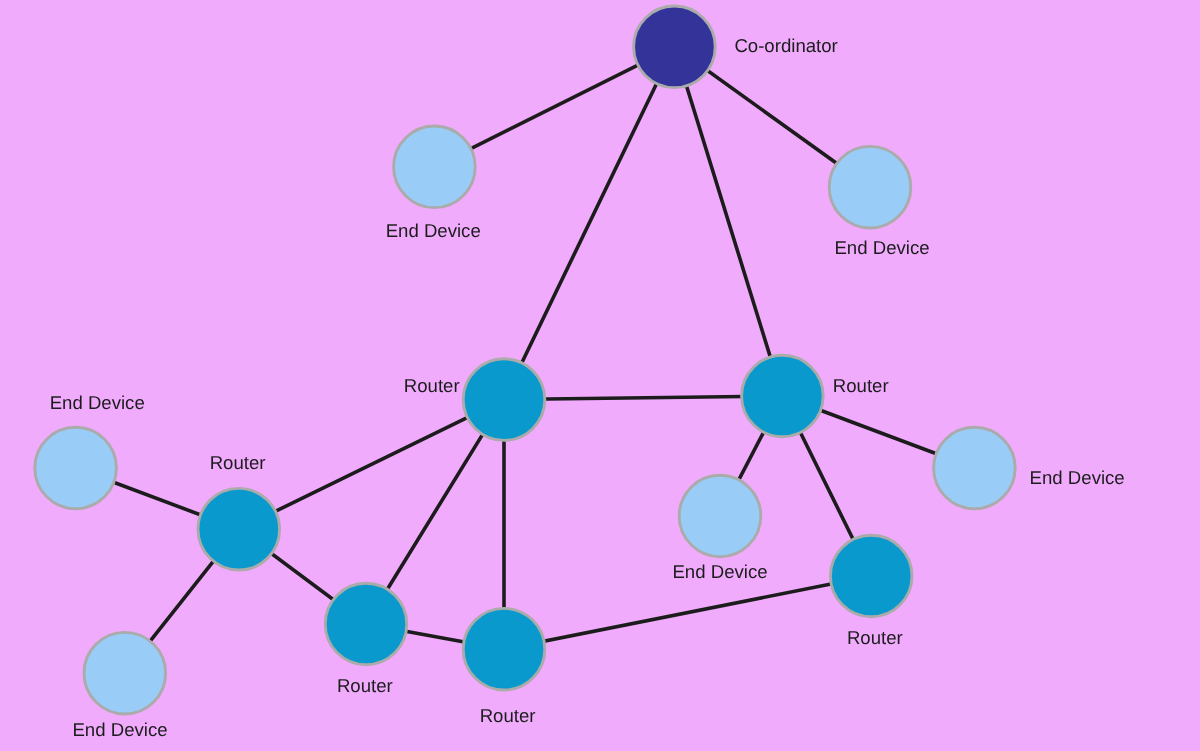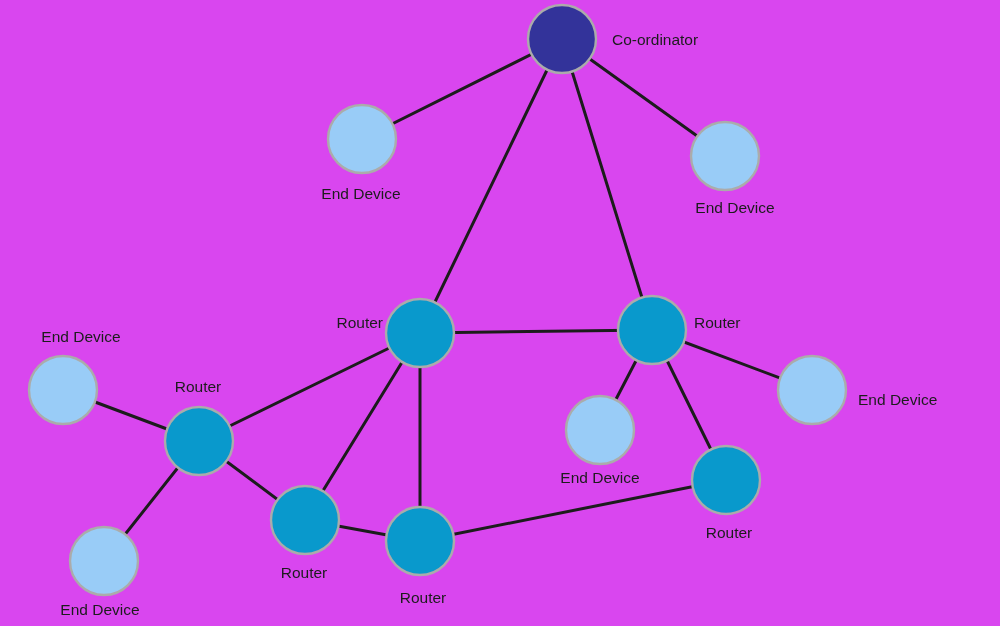--- a/index.html
+++ b/index.html
@@ -5,21 +5,21 @@
   html, body {
     margin: 0;
     padding: 0;
     background: #ffffff;
     font-family: "Liberation Sans", sans-serif;
   }
   .stage {
     position: relative;
     width: 1000px;
     height: 626px;
-    background: #d946ef;
+    background: #f0abfc;
     overflow: hidden;
   }
   svg text {
     font-family: "Liberation Sans", sans-serif;
     font-size: 15.5px;
   }
 </style>
 </head>
 <body>
 

